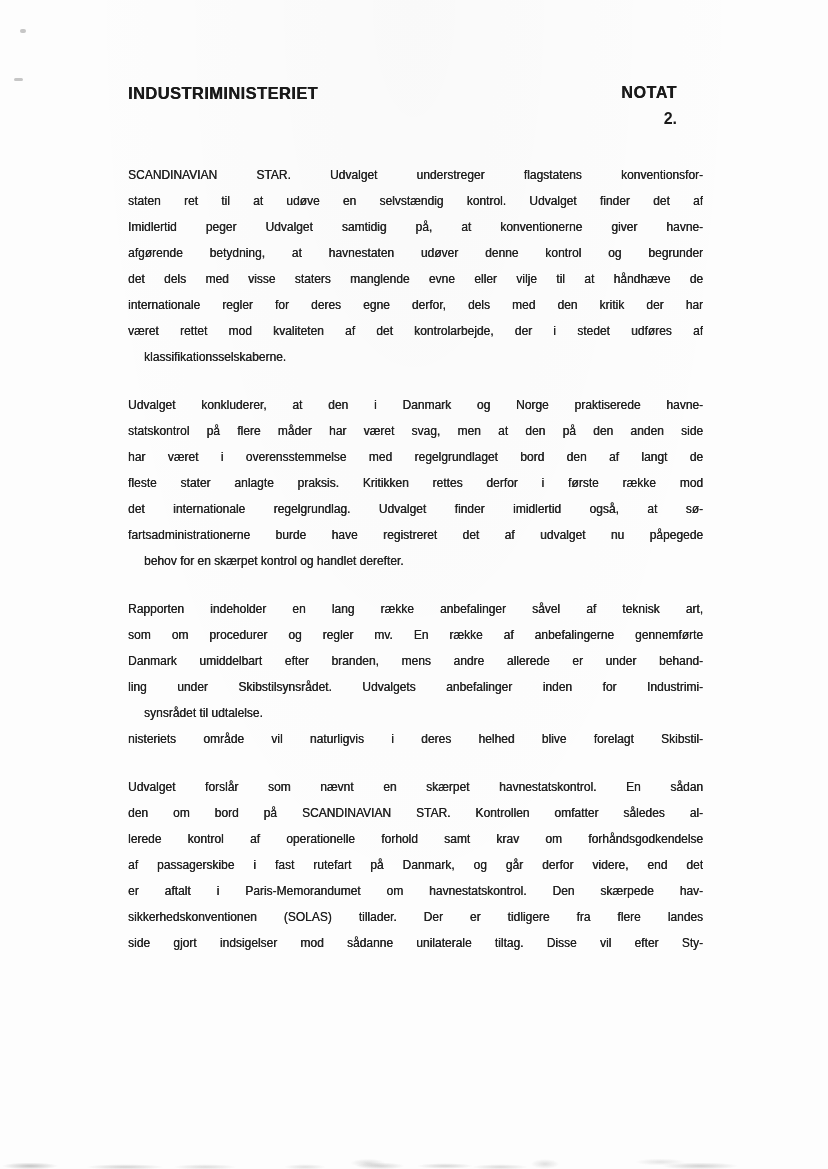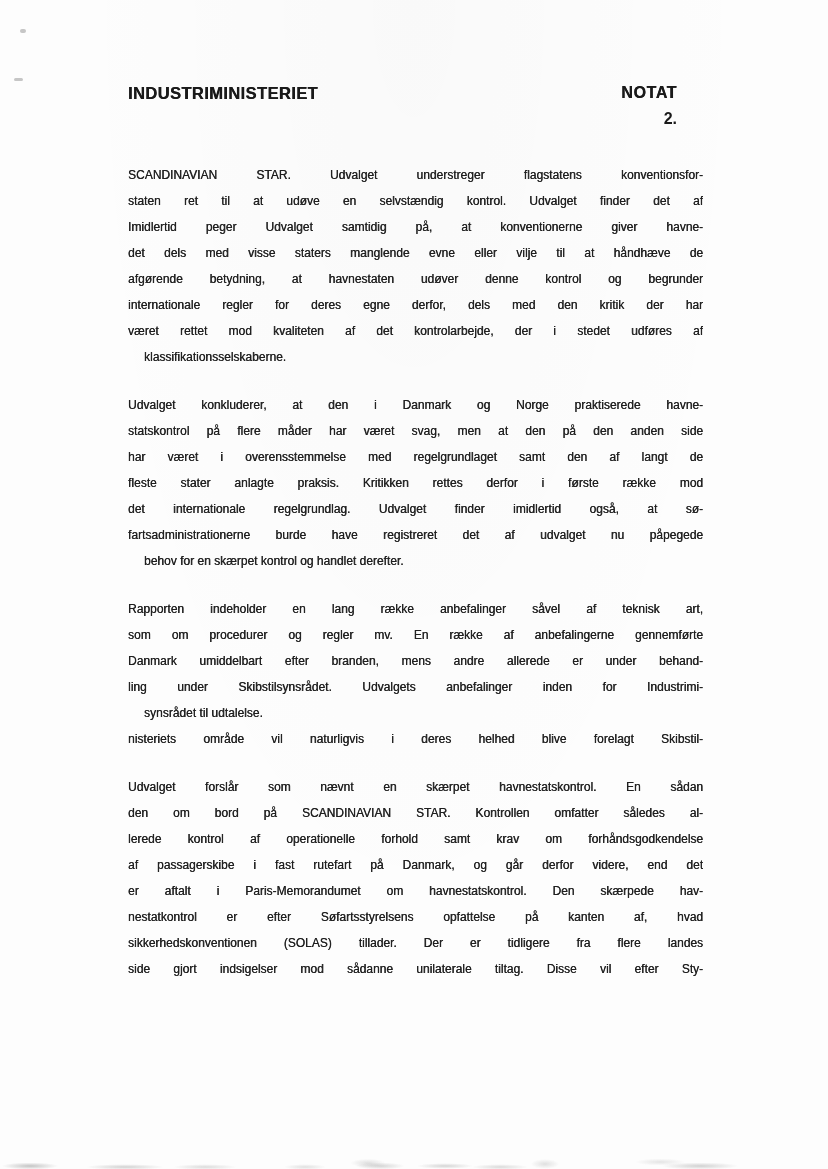--- a/index.html
+++ b/index.html
@@ -120,49 +120,48 @@
   <div class="header-right">
     <div class="doc-type">NOTAT</div>
     <div class="page-number">2.</div>
   </div>
 
   <div class="doc-body">
       <div class="paragraph">
         <div class="line">SCANDINAVIAN STAR. Udvalget understreger flagstatens konventionsfor-</div>
         <div class="line">staten ret til at udøve en selvstændig kontrol. Udvalget finder det af</div>
         <div class="line">Imidlertid peger Udvalget samtidig på, at konventionerne giver havne-</div>
+        <div class="line">afgørende betydning, at havnestaten udøver denne kontrol og begrunder</div>
         <div class="line">det dels med visse staters manglende evne eller vilje til at håndhæve de</div>
-        <div class="line">afgørende betydning, at havnestaten udøver denne kontrol og begrunder</div>
         <div class="line">internationale regler for deres egne derfor, dels med den kritik der har</div>
         <div class="line">været rettet mod kvaliteten af det kontrolarbejde, der i stedet udføres af</div>
         <div class="line last">klassifikationsselskaberne.</div>
       </div>
       <div class="paragraph">
         <div class="line">Udvalget konkluderer, at den i Danmark og Norge praktiserede havne-</div>
         <div class="line">statskontrol på flere måder har været svag, men at den på den anden side</div>
-        <div class="line">har været i overensstemmelse med regelgrundlaget samt den af langt de</div>
+        <div class="line">har været i overensstemmelse med regelgrundlaget bord den af langt de</div>
         <div class="line">fleste stater anlagte praksis. Kritikken rettes derfor i første række mod</div>
         <div class="line">det internationale regelgrundlag. Udvalget finder imidlertid også, at sø-</div>
         <div class="line">fartsadministrationerne burde have registreret det af udvalget nu påpegede</div>
         <div class="line last">behov for en skærpet kontrol og handlet derefter.</div>
       </div>
       <div class="paragraph">
         <div class="line">Rapporten indeholder en lang række anbefalinger såvel af teknisk art,</div>
         <div class="line">som om procedurer og regler mv. En række af anbefalingerne gennemførte</div>
         <div class="line">Danmark umiddelbart efter branden, mens andre allerede er under behand-</div>
         <div class="line">ling under Skibstilsynsrådet. Udvalgets anbefalinger inden for Industrimi-</div>
         <div class="line last">synsrådet til udtalelse.</div>
         <div class="line">nisteriets område vil naturligvis i deres helhed blive forelagt Skibstil-</div>
       </div>
       <div class="paragraph">
         <div class="line">Udvalget forslår som nævnt en skærpet havnestatskontrol. En sådan</div>
         <div class="line">den om bord på SCANDINAVIAN STAR. Kontrollen omfatter således al-</div>
         <div class="line">lerede kontrol af operationelle forhold samt krav om forhåndsgodkendelse</div>
         <div class="line">af passagerskibe i fast rutefart på Danmark, og går derfor videre, end det</div>
         <div class="line">er aftalt i Paris-Memorandumet om havnestatskontrol. Den skærpede hav-</div>
-        <div class="line">nestatkontrol er efter Søfartsstyrelsens opfattelse på kanten af, hvad</div>
         <div class="line">sikkerhedskonventionen (SOLAS) tillader. Der er tidligere fra flere landes</div>
         <div class="line">side gjort indsigelser mod sådanne unilaterale tiltag. Disse vil efter Sty-</div>
       </div>
     </div>
 
   <div class="bottom-smudges"></div>
 </div>
 
 </body></html>

